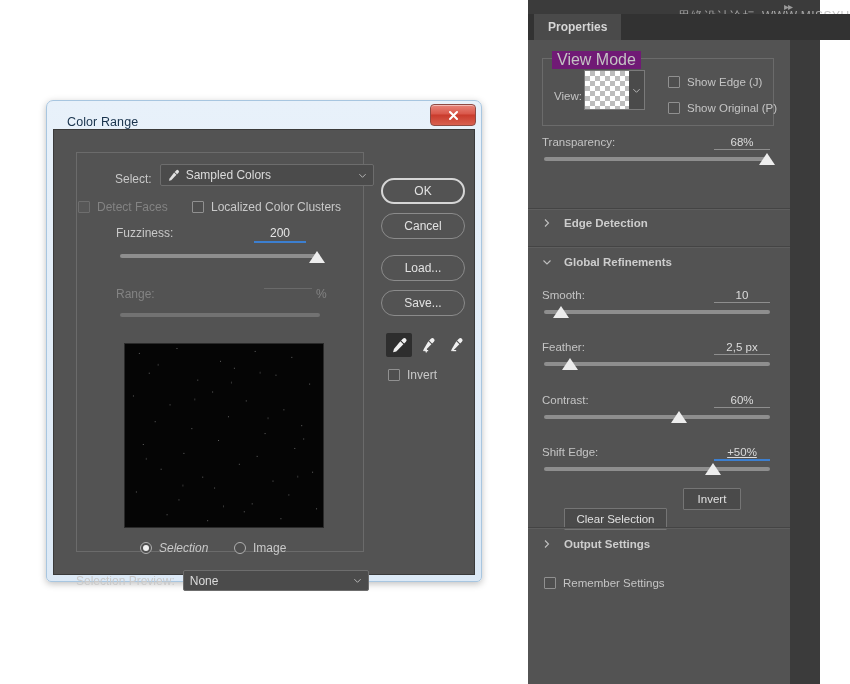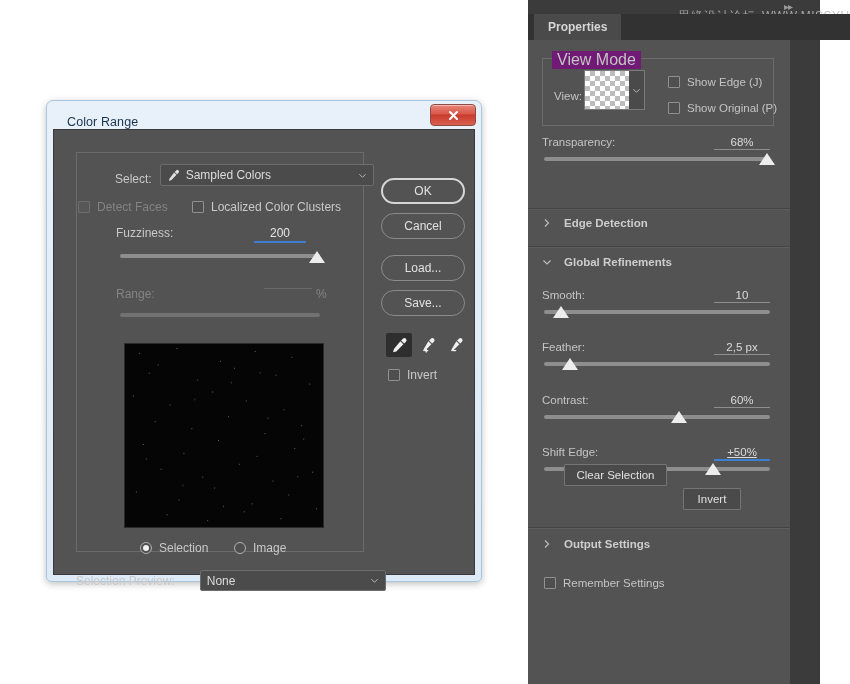--- a/index.html
+++ b/index.html
@@ -252,21 +252,21 @@
   #cr-selection-preview-dropdown {
     width: 186px;
     height: 21px;
     background: #4b4b4b;
     border: 1px solid #6d6d6d;
     border-radius: 2px;
     display: flex;
     align-items: center;
     padding: 0 6px;
     box-sizing: border-box;
-    margin-left: 25px;
+    margin-left: 8px;
     cursor: pointer;
   }
   #cr-selection-preview-value {
     color: #dcdcdc;
     font-size: 12px;
     flex: 1;
   }
 
   
   #properties-panel {
@@ -550,21 +550,21 @@
           <rect x="180" y="95" width="1" height="2"></rect>
             <rect x="21" y="115" width="1" height="2"></rect>
           <rect x="58" y="142" width="1" height="2"></rect>
             <rect x="99" y="163" width="1" height="2"></rect>
           <rect x="136" y="28" width="1" height="2"></rect>
             <rect x="174" y="133" width="1" height="2"></rect>
         </g>
       </svg>
     </div>
 
-    <div class="ps-radio-row" style="left:86px; top:411px;">
+    <div class="ps-radio-row" style="left:86px; top:411px;font-style:italic;">
       <span class="ps-radio checked">
           <span class="dot"></span>
         </span>
       <span class="cr-label">Selection</span>
     </div>
     <div class="ps-radio-row" style="left:180px; top:411px;">
       <span class="ps-radio"></span>
       <span class="cr-label">Image</span>
     </div>
 
@@ -686,21 +686,21 @@
     <span class="pp-label" style="left:14px; top:354px;">Contrast:</span>
     <span class="pp-value" style="left:186px; top:354px; width:56px;">60%</span>
     <div class="ps-track" style="left:16px; top:375px; width:226px;"></div>
     <div class="ps-thumb" style="left:143px; top:371px;"></div>
 
     <span class="pp-label" style="left:14px; top:406px;">Shift Edge:</span>
     <span class="pp-value active" style="left:186px; top:406px; width:56px;">+50%</span>
     <div class="ps-track" style="left:16px; top:427px; width:226px;"></div>
     <div class="ps-thumb" style="left:177px; top:423px;"></div>
 
-    <div class="ps-button" style="left:36px; top:424px; width:103px;">Clear Selection</div>
+    <div class="ps-button" style="left:36px; top:468px; width:103px;">Clear Selection</div>
     <div class="ps-button" style="left:155px; top:448px; width:58px;">Invert</div>
 
     <div class="pp-divider" style="top:487px;"></div>
 
     <div class="pp-section-header" style="top:498px;">
       <svg class="pp-disclosure" viewBox="0 0 10 10">
         <path d="M3 1.5 L6.5 5 L3 8.5" stroke="#c0c0c0" stroke-width="1.1" fill="none"></path>
       </svg>
       <span class="pp-section-title">Output Settings</span>
     </div>

